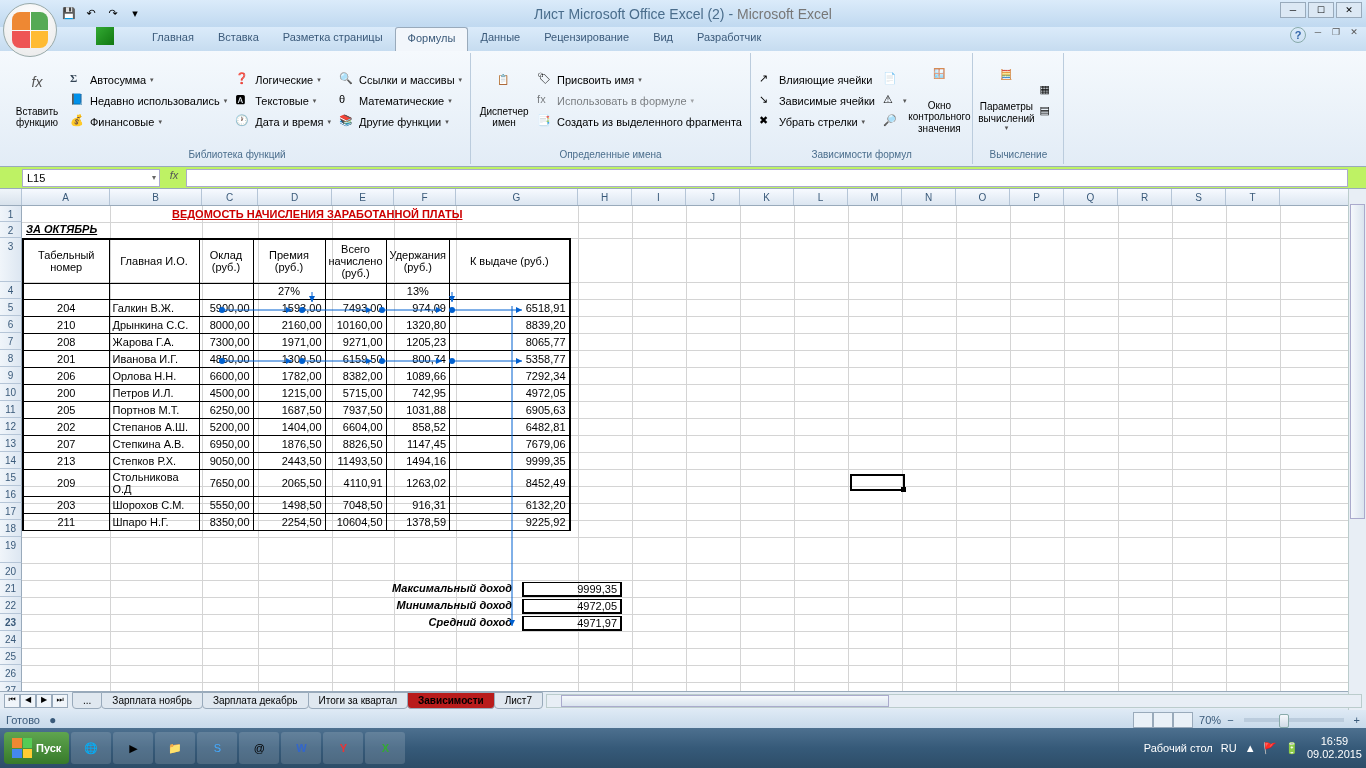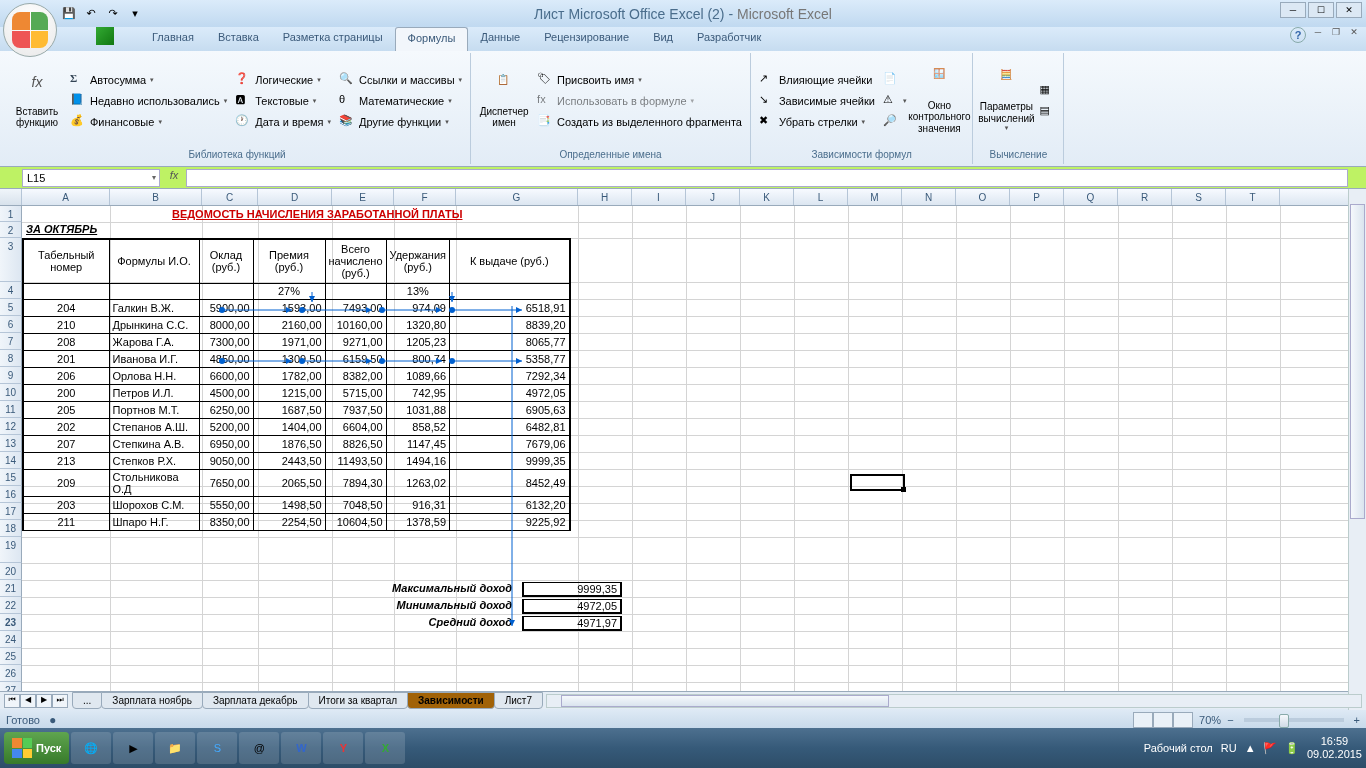--- a/index.html
+++ b/index.html
@@ -86,21 +86,21 @@
 
 .selected-cell { position: absolute; border: 2px solid #000; background: transparent; }
 .selected-cell::after { content: ""; position: absolute; right: -3px; bottom: -3px; width: 5px; height: 5px; background: #000; }
 
 
 .sheet-tabs-bar { height: 18px; background: #e4ecf4; display: flex; align-items: center; border-top: 1px solid #9ab; }
 .sheet-nav { display: flex; margin-left: 4px; }
 .sheet-nav-btn { width: 16px; height: 14px; border: 1px solid #9ab; background: #f0f5fa; font-size: 8px; text-align: center; }
 .sheet-tabs { display: flex; margin-left: 4px; }
 .sheet-tab { padding: 2px 10px; font-size: 10px; background: #e0e8f0; border: 1px solid #9ab; border-radius: 0 0 4px 4px; margin-right: -1px; }
-.sheet-tab.active { background: #a16207; font-weight: bold; }
+.sheet-tab.active { background: #b91c1c; font-weight: bold; }
 .hscroll { flex: 1; margin: 0 4px; height: 14px; background: #e8eef5; border: 1px solid #bcc; position: relative; }
 .hscroll::before { content: ""; position: absolute; left: 14px; top: 0; bottom: 0; width: 40%; background: linear-gradient(#f5f8fc, #dae4ee); border: 1px solid #aac; }
 
 
 .status-bar { height: 22px; background: linear-gradient(#dfeaf5, #c4d7e9); display: flex; align-items: center; padding: 0 6px; font-size: 11px; color: #3a5a7a; }
 .status-right { margin-left: auto; display: flex; align-items: center; gap: 6px; }
 .view-btns { display: flex; }
 .vb { width: 20px; height: 16px; border: 1px solid #9ab; background: #eaf1f8; }
 .zoom-slider { width: 100px; height: 4px; background: #bcd; position: relative; margin: 0 4px; }
 .zoom-slider::after { content: ""; position: absolute; left: 35%; top: -4px; width: 8px; height: 12px; background: linear-gradient(#f5f8fc, #d0dae6); border: 1px solid #8aa; border-radius: 2px; }
@@ -427,21 +427,21 @@
           <div class="gl-h" style="top: 442px;"></div>
           <div class="gl-h" style="top: 459px;"></div>
           <div class="gl-h" style="top: 476px;"></div>
         </div>
       <div class="sheet-title">ВЕДОМОСТЬ НАЧИСЛЕНИЯ ЗАРАБОТАННОЙ ПЛАТЫ</div>
       <div class="period">ЗА ОКТЯБРЬ</div>
       <table class="data-table" id="data-table">
           <tbody>
             <tr>
               <th class="thick-top thick-l " style="width:86px">Табельный номер</th>
-              <th class="thick-top  " style="width:90px">Формулы И.О.</th>
+              <th class="thick-top  " style="width:90px">Главная И.О.</th>
               <th class="thick-top  " style="width:54px">Оклад (руб.)</th>
               <th class="thick-top  " style="width:72px">Премия (руб.)</th>
               <th class="thick-top  " style="width:60px">Всего начислено (руб.)</th>
               <th class="thick-top  " style="width:60px">Удержания (руб.)</th>
               <th class="thick-top  thick-r" style="width:120px">К выдаче (руб.)</th>
             </tr>
             <tr class="pctrow">
               <td class="thick-l"></td>
               <td></td>
               <td></td>
@@ -538,21 +538,21 @@
               <td>2443,50</td>
               <td>11493,50</td>
               <td>1494,16</td>
               <td class="thick-r">9999,35</td>
             </tr>
             <tr>
               <td class="center thick-l">209</td>
               <td class="name">Стольникова О.Д</td>
               <td>7650,00</td>
               <td>2065,50</td>
-              <td>7894,30</td>
+              <td>4110,91</td>
               <td>1263,02</td>
               <td class="thick-r">8452,49</td>
             </tr>
             <tr>
               <td class="center thick-l">203</td>
               <td class="name">Шорохов С.М.</td>
               <td>5550,00</td>
               <td>1498,50</td>
               <td>7048,50</td>
               <td>916,31</td>

